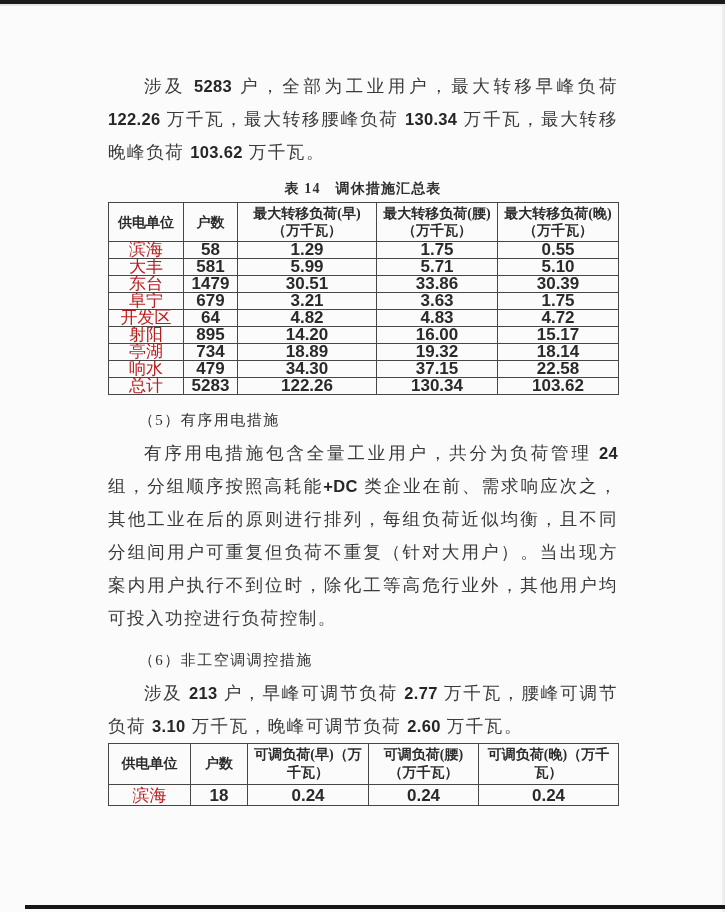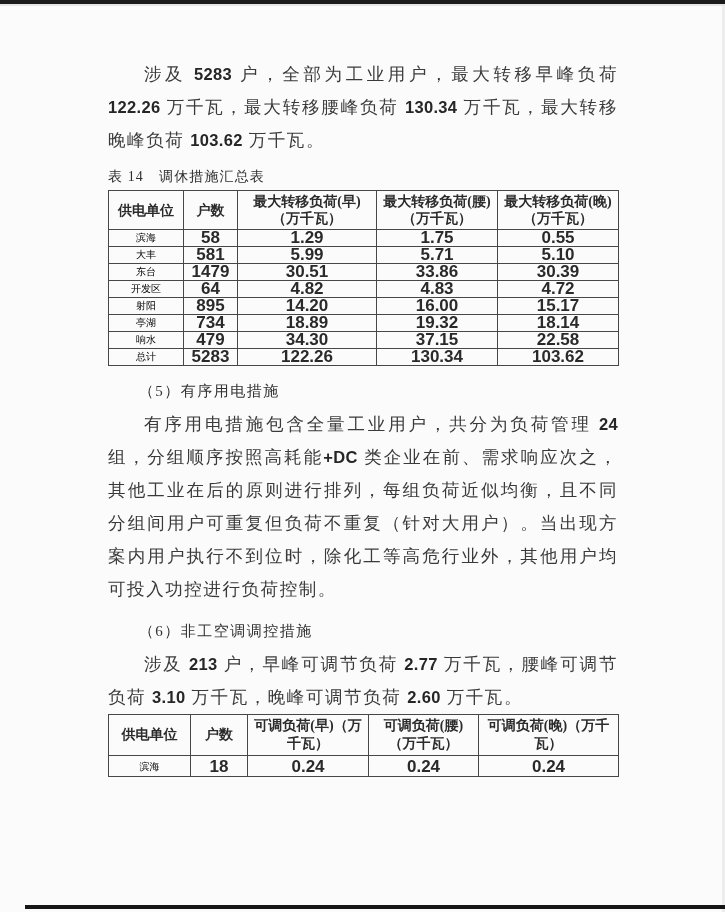--- a/index.html
+++ b/index.html
@@ -18,21 +18,21 @@
   }
   .scan-edge-bottom {
     position: absolute; bottom: 3px; left: 25px; right: 0; height: 4px;
     background: #161616;
   }
   .scan-edge-right {
     position: absolute; top: 6px; bottom: 0; right: 0; width: 3px;
     background: #ededed;
   }
   .content {
-    position: absolute; top: 4px; left: 108px; width: 510px;
+    position: absolute; top: 16px; left: 108px; width: 510px;
     padding-top: 54px;
   }
   p.body {
     font-size: 17.5px;
     line-height: 33px;
     letter-spacing: 0.09em;
     text-align: justify;
     text-align-last: left;
     text-indent: 2.05em;
     color: #3a3a3a;
@@ -46,23 +46,23 @@
   }
   .heading {
     font-size: 15px;
     line-height: 33px;
     letter-spacing: 0.1em;
     text-indent: 2.05em;
     color: #333333;
     margin-top: 9px;
   }
   .tcap {
-    text-align: left;
+    text-align: center;
     font-size: 14px;
-    font-weight: 400;
+    font-weight: 700;
     letter-spacing: 0.08em;
     color: #2f2f2f;
     margin-top: 11px;
     margin-bottom: 4px;
     line-height: 18px;
   }
   table {
     width: 510px;
     table-layout: fixed;
     border-collapse: collapse;
@@ -75,25 +75,25 @@
   }
   th {
     font-size: 14px;
     font-weight: 700;
     line-height: 17px;
     padding: 2px 1px;
     white-space: pre-line;
     color: #2b2b2b;
   }
   td {
-    font-size: 10px;
+    font-size: 17px;
     line-height: 16px;
     height: 17px;
     padding: 0 2px;
-    color: #000000;
+    color: #b91c1c;
   }
   td.cnum {
     font-family: "Liberation Sans", "DejaVu Sans", sans-serif;
     font-weight: 700;
     font-size: 17px;
     color: #2a2a2a;
   }
   #t15 th { line-height: 18px; }
   #t15 td { height: 21px; line-height: 19px; }
 </style>
@@ -145,20 +145,27 @@
           <td class="cnum">5.10</td>
         </tr>
         <tr>
           <td>东台</td>
           <td class="cnum">1479</td>
           <td class="cnum">30.51</td>
           <td class="cnum">33.86</td>
           <td class="cnum">30.39</td>
         </tr>
         <tr>
+          <td>阜宁</td>
+          <td class="cnum">679</td>
+          <td class="cnum">3.21</td>
+          <td class="cnum">3.63</td>
+          <td class="cnum">1.75</td>
+        </tr>
+        <tr>
           <td>开发区</td>
           <td class="cnum">64</td>
           <td class="cnum">4.82</td>
           <td class="cnum">4.83</td>
           <td class="cnum">4.72</td>
         </tr>
         <tr>
           <td>射阳</td>
           <td class="cnum">895</td>
           <td class="cnum">14.20</td>

